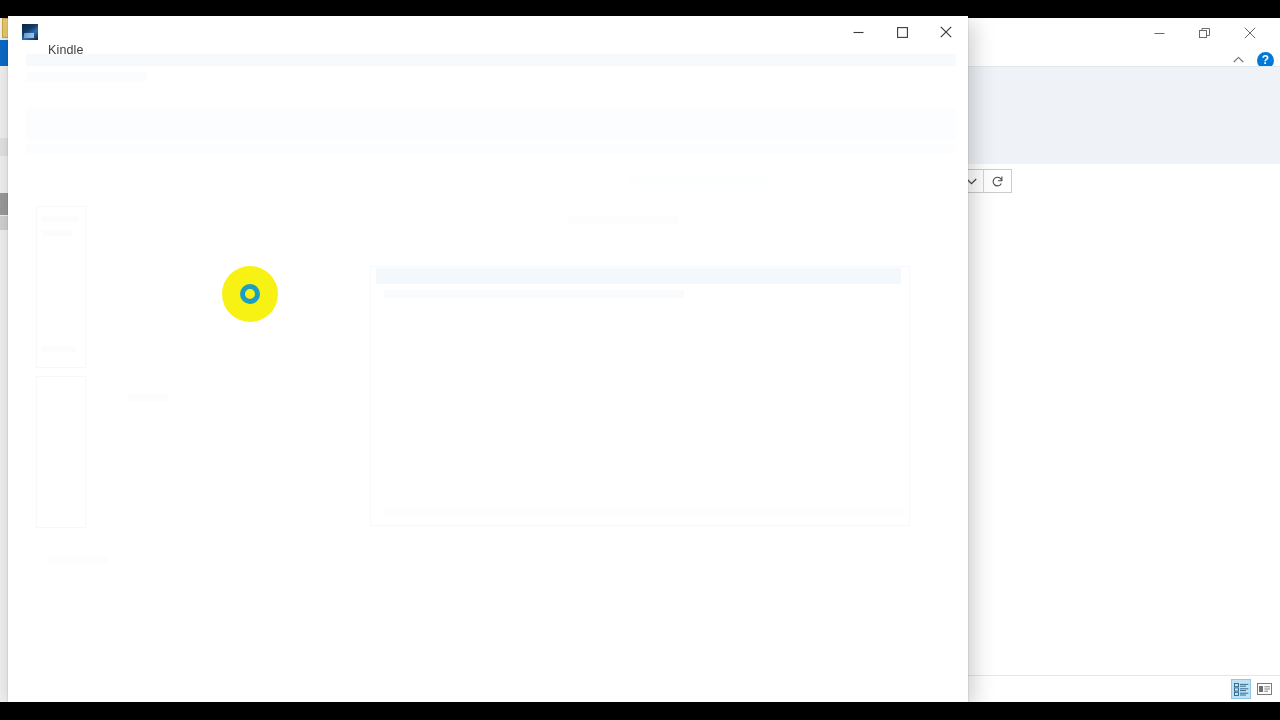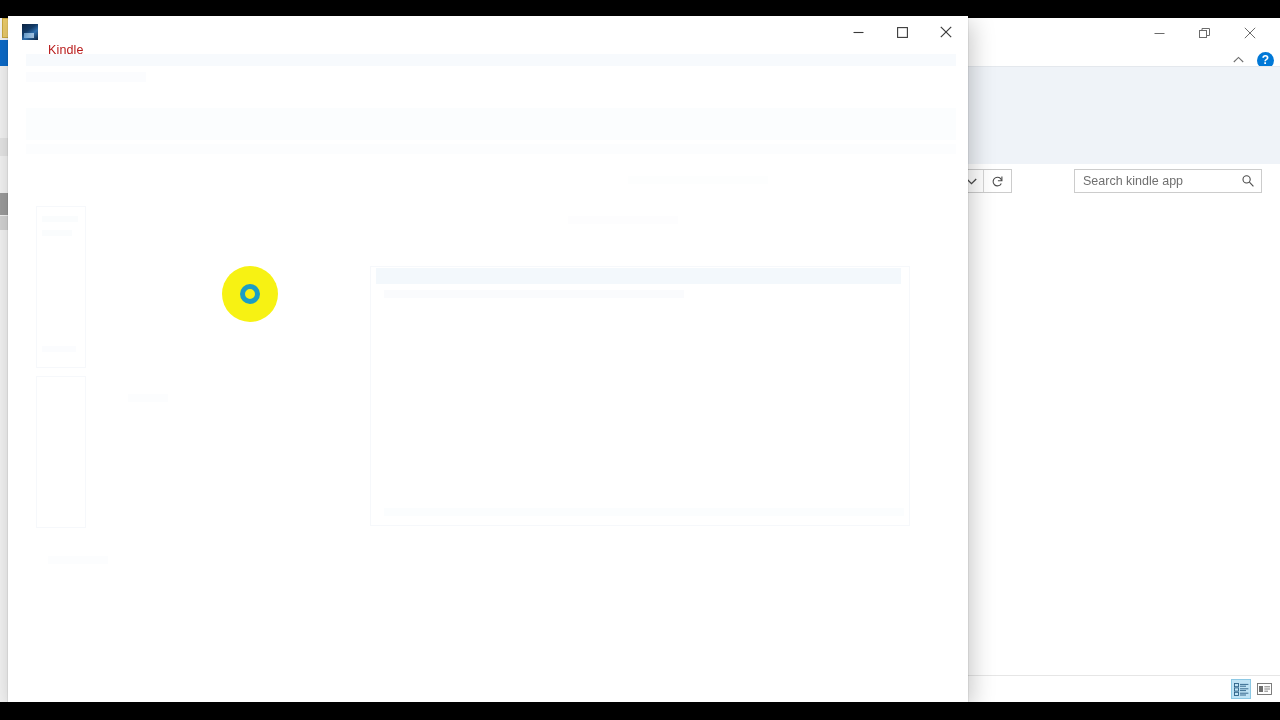--- a/index.html
+++ b/index.html
@@ -302,21 +302,21 @@
     bottom: 2px;
     width: 10px;
     height: 5px;
     background: linear-gradient(90deg, #7fb4e0, #c9e0f4);
     opacity: 0.75;
   }
 
   .kindle-title {
     margin-left: 10px;
     font-size: 12.5px;
-    color: #b91c1c;
+    color: #404040;
     letter-spacing: 0.15px;
     margin-top: 36px;
   }
 
   .kindle-winbtns {
     position: absolute;
     right: 0;
     top: 0;
     display: flex;
     height: 32px;
@@ -428,29 +428,20 @@
           </svg>
         </div>
         <div class="addr-refresh">
           <svg width="13" height="13" viewBox="0 0 13 13">
             <path d="M10.6 5.6 A4.3 4.3 0 1 0 10.3 8.4" fill="none" stroke="currentColor" stroke-width="1.1"></path>
             <polyline points="10.9,1.6 10.9,5.8 6.9,5.8" fill="none" stroke="currentColor" stroke-width="1.1"></polyline>
           </svg>
         </div>
       </div>
 
-      <div class="search-box">
-        <div class="search-placeholder">Search kindle app</div>
-        <div class="search-icon">
-          <svg width="14" height="14" viewBox="0 0 14 14">
-            <circle cx="5.6" cy="5.4" r="3.6" fill="none" stroke="currentColor" stroke-width="1.1"></circle>
-            <line x1="8.4" y1="8.2" x2="12.4" y2="12.4" stroke="currentColor" stroke-width="1.1"></line>
-          </svg>
-        </div>
-      </div>
     </div>
 
     <div class="explorer-body"></div>
 
     <div class="explorer-statusbar">
       <div class="view-toggles">
         <div class="view-btn selected">
           <svg width="15" height="13" viewBox="0 0 15 13">
             <rect x="0.5" y="0.5" width="4" height="3.2" fill="none" stroke="#2b5f86" stroke-width="0.9"></rect>
             <rect x="0.5" y="4.9" width="4" height="3.2" fill="none" stroke="#2b5f86" stroke-width="0.9"></rect>

